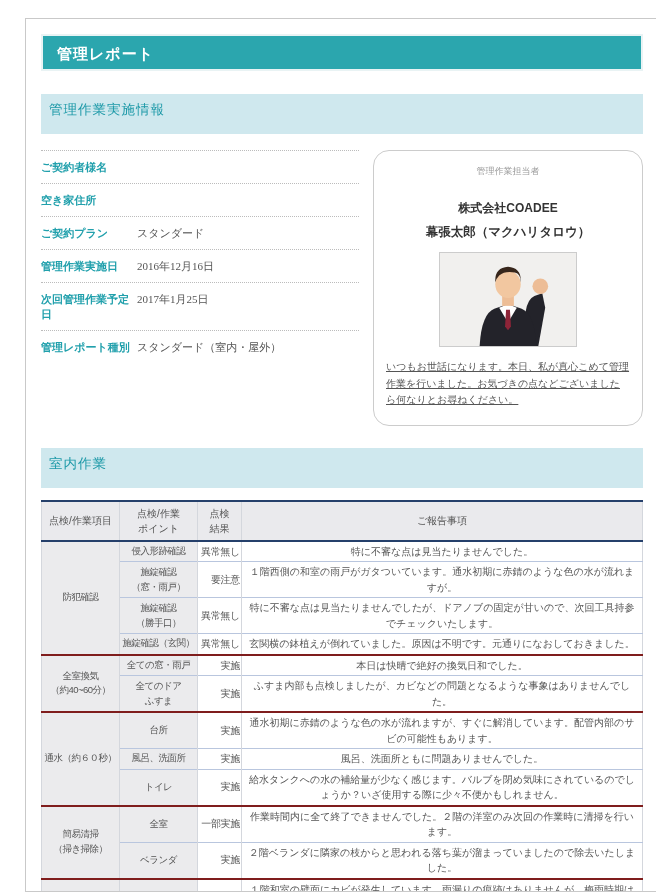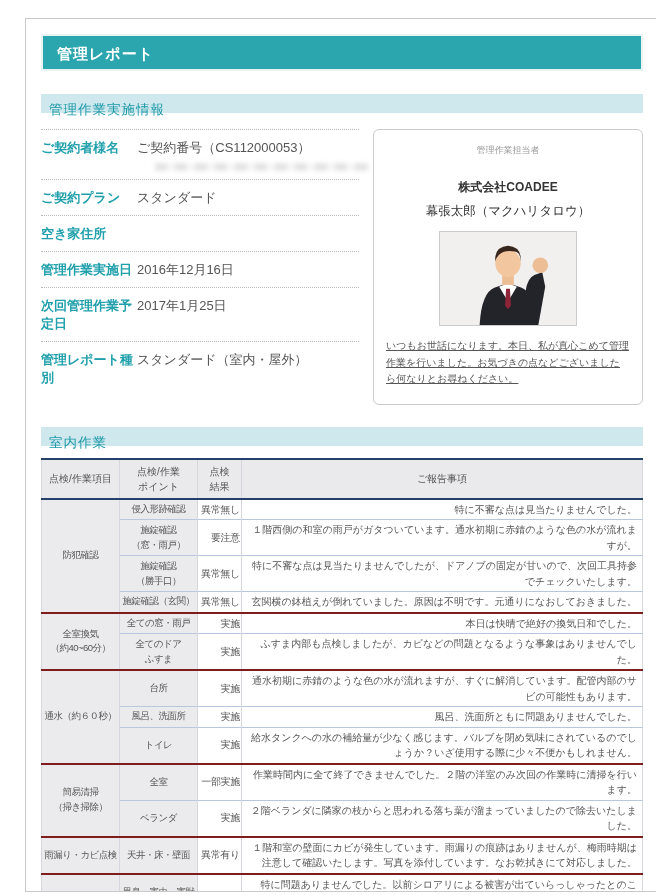--- a/index.html
+++ b/index.html
@@ -5,78 +5,77 @@
   * { box-sizing: border-box; margin: 0; padding: 0; }
   html,body { width: 656px; height: 895px; background:#fff; overflow:hidden;
               font-family: "Liberation Sans", "DejaVu Sans", sans-serif; }
   .frame { position:absolute; top:18px; left:25px; width:634px; height:874px;
            border:1px solid #c9c9c9; padding:15px 15px 10px; background:#fff; overflow:hidden; }
 
   .title-bar { background:#2ba6ae; color:#fff; font-size:15px; font-weight:bold;
                height:37px; line-height:35px; padding:0 14px; border:2px solid #e9f3f4;
                letter-spacing:1px; }
   .section-bar { background:#cfe8ee; color:#1d99a8; font-size:13.5px; font-weight:normal;
-                 height:19px; line-height:31px; padding:0 8px; letter-spacing:1px; }
+                 height:40px; line-height:31px; padding:0 8px; letter-spacing:1px; }
   .sec1 { margin-top:23px; }
   .sec2 { margin-top:22px; }
 
   .info-row { display:flex; margin-top:16px; align-items:flex-start; }
   .fields { flex:1 1 auto; padding-right:14px; min-width:0; }
-  .field { display:flex; border-top:1px dotted #bcbcbc; padding:9px 0 8px; font-size:13px; }
+  .field { display:flex; border-top:1px dotted #bcbcbc; padding:9px 0 8px; font-size:11px;font-family:Liberation Serif, serif; }
   .field .label { width:96px; flex:0 0 96px; color:#21a0ac; font-weight:bold; }
   .field .value { color:#555; }
   .field.redacted .value::after { content:""; display:block; height:8px; width:215px;
       margin:6px 0 0 18px;
       background:repeating-linear-gradient(90deg,#cfcfcf 0 12px,#efefef 12px 20px);
       filter:blur(2px); opacity:.55; }
 
-  .card { width:270px; flex:0 0 270px; border:1px solid #ccc; border-radius:6px;
+  .card { width:270px; flex:0 0 270px; border:1px solid #ccc; border-radius:16px;
           padding:12px 12px 16px; background:#fff; }
   .card .role { text-align:center; color:#9a9a9a; font-size:9px; margin-top:2px; }
   .card .company { text-align:center; color:#333; font-weight:bold; font-size:12px; margin-top:22px; }
-  .card .name { text-align:center; color:#333; font-weight:normal; font-size:12.5px; margin-top:7px; }
+  .card .name { text-align:center; color:#333; font-weight:bold; font-size:12.5px; margin-top:7px; }
   .photo { width:138px; height:95px; margin:11px auto 12px; border:1px solid #ccc; background:#f1f0ee; }
   .photo svg { display:block; width:100%; height:100%; }
   .card .message { font-size:10px; color:#555; line-height:1.65;text-decoration:underline; }
 
   table.work { width:100%; border-collapse:collapse; margin-top:12px; table-layout:fixed;
                border-bottom:2px solid #25406b; border-left:1px solid #d4d7dd; border-right:1px solid #d4d7dd; }
   .work th { background:#eaeaed; color:#555; font-weight:normal; font-size:10px; text-align:center;
              padding:4px 2px; line-height:1.5; white-space:pre-line;
              border-top:2px solid #25406b; border-bottom:2px solid #25406b; border-left:1px solid #d4d7dd; }
   .work td { font-size:10px; color:#555; padding:2px 5px; line-height:1.55; vertical-align:middle;
              border-top:1px solid #b9c6de; border-left:1px solid #d4d7dd; }
   .work tr.group-start td { border-top:2px solid #7f1d1d;margin-left:26px; }
   .work td.c-item, .work td.c-point { background:#ebebed; text-align:center; white-space:pre-line;
              font-size:9.5px; letter-spacing:-0.5px; padding:2px 1px; }
   .work td.c-result { text-align:right; padding:2px 1px; letter-spacing:-0.3px; }
-  .work td.c-report { text-align:right; }
+  .work td.c-report { text-align:center; }
 </style>
 </head>
 <body>
 
 <div class="frame">
 
   <div class="title-bar">管理レポート</div>
 
   <div class="section-bar sec1">管理作業実施情報</div>
 
   <div class="info-row">
     <div class="fields">
         <div class="field redacted">
           <span class="label">ご契約者様名</span>
-          <span class="value">ご契約番号（CS112000053）</span>
+        </div>
+        <div class="field">
+          <span class="label">空き家住所</span>
+          <span class="value"></span>
         </div>
         <div class="field">
           <span class="label">ご契約プラン</span>
           <span class="value">スタンダード</span>
-        </div>
-        <div class="field">
-          <span class="label">空き家住所</span>
-          <span class="value"></span>
         </div>
         <div class="field">
           <span class="label">管理作業実施日</span>
           <span class="value">2016年12月16日</span>
         </div>
         <div class="field">
           <span class="label">次回管理作業予定日</span>
           <span class="value">2017年1月25日</span>
         </div>
         <div class="field">

